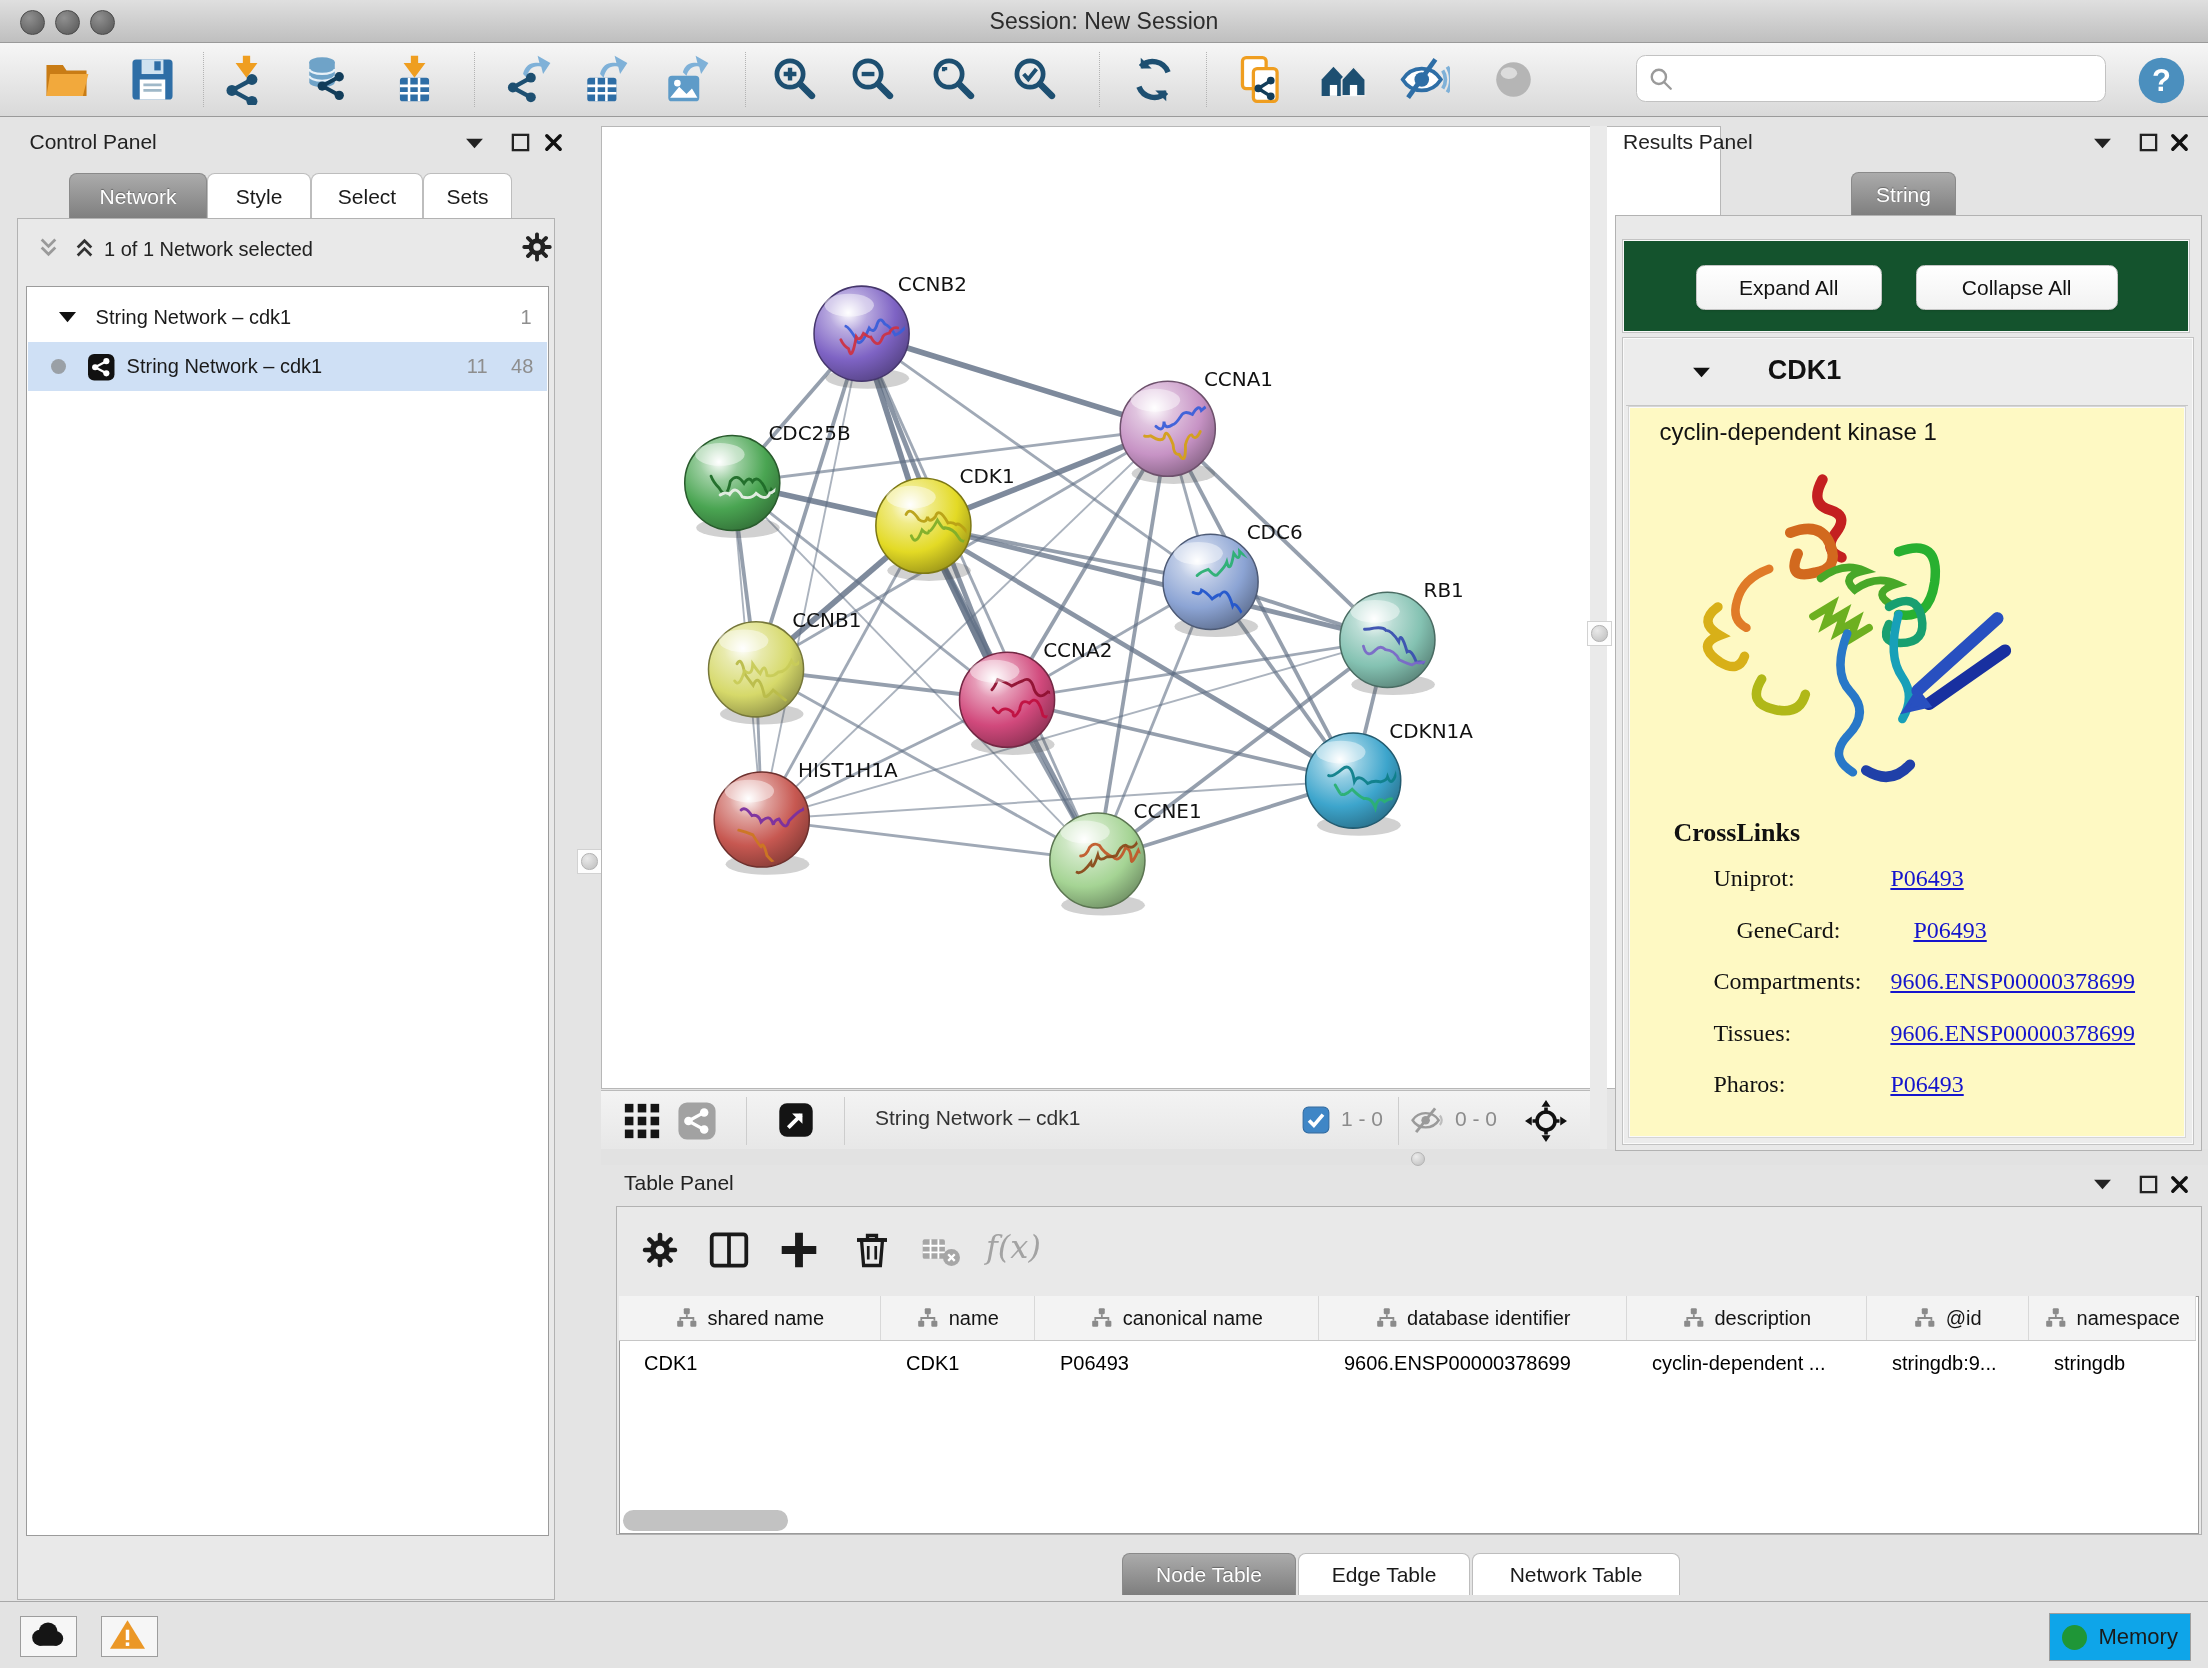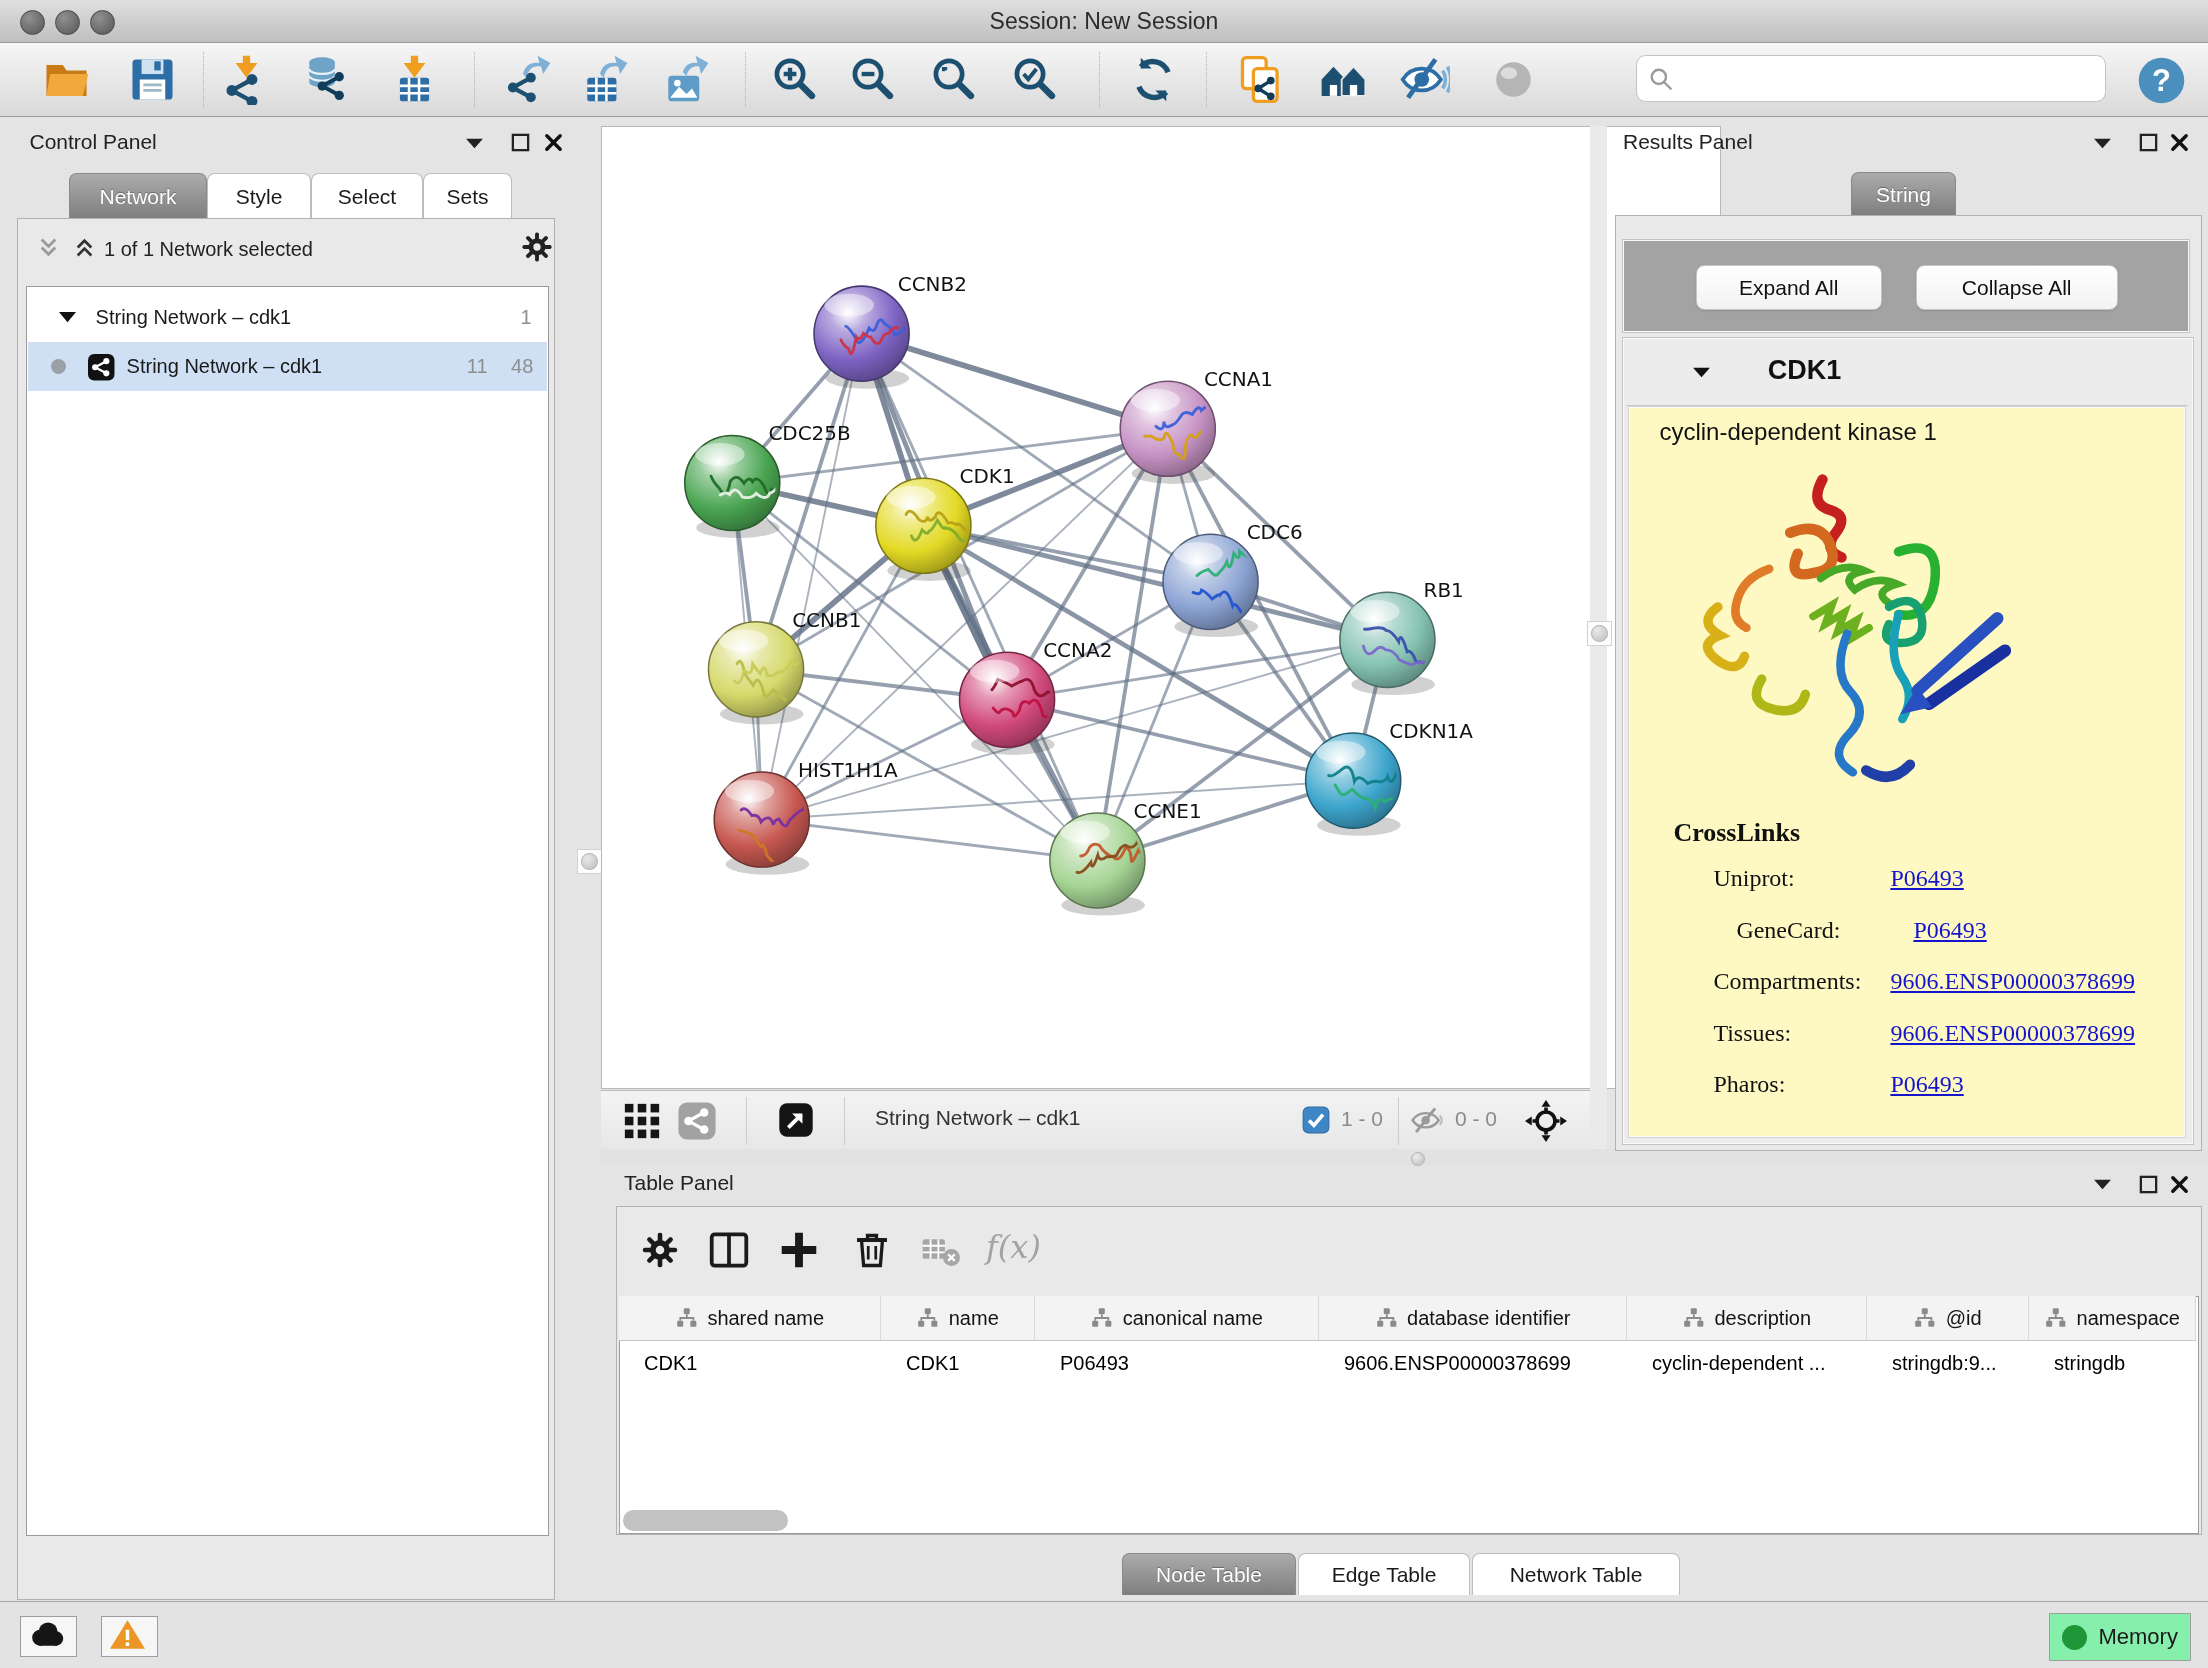--- a/index.html
+++ b/index.html
@@ -23,21 +23,21 @@
   #search-input{position:absolute;left:44px;top:3.8px;width:409px;height:32px;border:none;outline:none;
                 font-size:21px;font-family:"Liberation Sans",sans-serif;background:transparent}
   
   .panel-title{font-size:21px;color:#222}
   .tab{position:absolute;box-sizing:border-box;text-align:center;font-size:21px;
        border:1px solid #bdbdbd;border-bottom:none;border-radius:7.6px 7.6px 0 0;background:#fff;color:#1a1a1a}
   .tab.selected{background:linear-gradient(#ababab,#7e7e7e);color:#fff;border-color:#8a8a8a;
                 text-shadow:0 -1px 1px rgba(0,0,0,.35)}
   .container{position:absolute;background:#e9e9e9;border:1px solid #b2b2b2}
   .whitebox{position:absolute;background:#fff;border:1px solid #9b9b9b}
-  .etched{position:absolute;background:#a3a3a3;border:1px solid #c3c3c3;box-shadow:inset 0 0 0 1px #fafafa}
+  .etched{position:absolute;background:#14532d;border:1px solid #c3c3c3;box-shadow:inset 0 0 0 1px #fafafa}
   .btn{position:absolute;background:linear-gradient(#ffffff,#f2f2f2);border:1px solid #c6c6c6;
        border-radius:8.6px;font-size:21px;text-align:center;color:#111;box-shadow:0 1px 1.9px rgba(0,0,0,.12)}
   
   .tree-row{position:absolute;left:1px;width:519px;height:49px;font-size:20px}
   .tree-row .lbl{position:absolute;top:13.3px}
   .count{position:absolute;top:13.3px;color:#8e8e8e}
   
   #navbar{left:601px;top:1090px;width:989px;height:59px;background:linear-gradient(#f3f3f3,#e7e7e7);
           border-top:1px solid #bababa;border-bottom:1px solid #b5b5b5}
   .nvdiv{position:absolute;top:5.7px;height:48px;border-left:1px solid #cdcdcd}
@@ -49,21 +49,21 @@
   #tbl-header{position:absolute;left:619px;top:1296px;height:44px;display:flex;background:#f3f3f3;
               border-bottom:1.9px solid #c6c6c6}
   .th{box-sizing:border-box;display:flex;align-items:center;justify-content:center;gap:9.5px;
       border-right:1px solid #d8d8d8;font-size:20px;color:#141414;overflow:hidden;white-space:nowrap}
   #tbl-row{position:absolute;left:619px;top:1342px;height:42px;display:flex}
   .td{box-sizing:border-box;padding-left:25px;font-size:20px;color:#000;line-height:42px;
       overflow:hidden;white-space:nowrap}
   
   #statusbar{left:0;top:1601px;width:2208px;height:68px;background:#e3e3e3;border-top:1px solid #a8a8a8}
   .status-btn{position:absolute;top:14.3px;width:55px;height:39px;background:#f6f6f6;border:1.9px solid #9d9d9d}
-  #memory-btn{position:absolute;left:2049px;top:11.4px;width:140px;height:46px;background:#86efac;
+  #memory-btn{position:absolute;left:2049px;top:11.4px;width:140px;height:46px;background:#0ea5e9;
               border:1.9px solid #9d9d9d;font-size:22px;display:flex;align-items:center;justify-content:center;gap:11.4px}
   #memory-dot{width:25px;height:25px;border-radius:50%}
   .handle{position:absolute;width:23px;height:23px;background:#fdfdfd;border:1px solid #d2d2d2;
           display:flex;align-items:center;justify-content:center}
   .handle i{width:14.3px;height:14.3px;border-radius:50%;background:radial-gradient(circle at 35% 30%,#e9e9e9,#bdbdbd);
             border:1px solid #b3b3b3}
   svg{display:block}
 </style>
 </head>
 <body>

